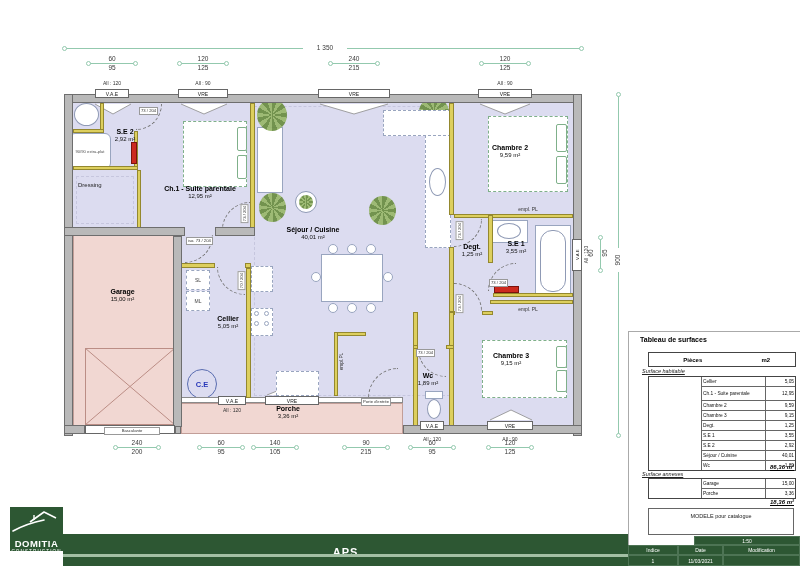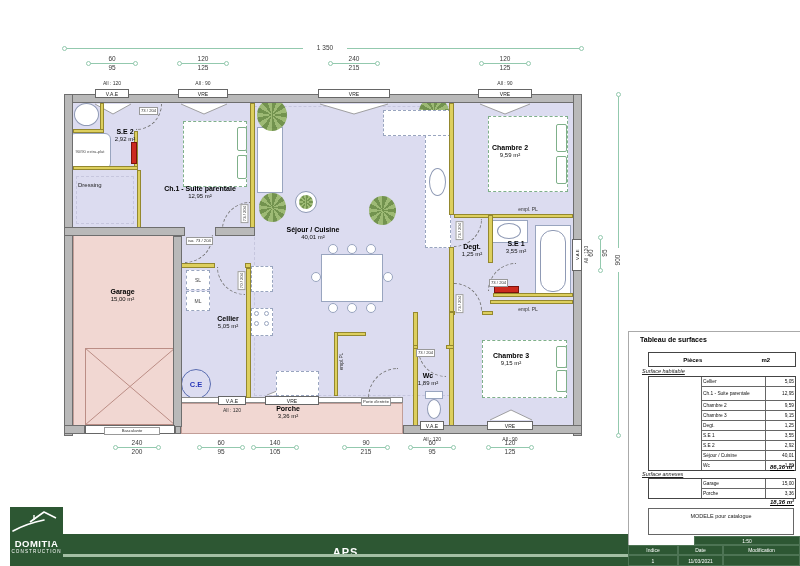--- a/index.html
+++ b/index.html
@@ -230,21 +230,21 @@
 
   <div class="tinybox" style="left:186px;top:270px;width:24px;height:20px">SL</div>
   <div class="tinybox" style="left:186px;top:291px;width:24px;height:20px">ML</div>
   <div class="fur fdash" style="left:251px;top:266px;width:22px;height:26px"></div>
   <div class="fur fdash" style="left:251px;top:308px;width:22px;height:28px"></div>
   <div class="burner" style="left:254px;top:311px"></div>
   <div class="burner" style="left:264px;top:311px"></div>
   <div class="burner" style="left:254px;top:321px"></div>
   <div class="burner" style="left:264px;top:321px"></div>
   <div class="fur fdash grid" style="left:276px;top:371px;width:43px;height:25px"></div>
-  <div class="ce" style="left:181px;top:369px;width:28px;height:28px">C.E</div>
+  <div class="ce" style="left:187px;top:369px;width:28px;height:28px">C.E</div>
 
   <div class="bed" style="left:488px;top:116px;width:80px;height:76px"></div>
   <div class="pillow" style="left:556px;top:124px;width:9px;height:26px"></div>
   <div class="pillow" style="left:556px;top:156px;width:9px;height:26px"></div>
 
   <div class="fur" style="left:491px;top:220px;width:37px;height:23px"></div>
   <div class="oval" style="left:497px;top:223px;width:24px;height:16px"></div>
   <div class="fur" style="left:535px;top:225px;width:36px;height:72px"></div>
   <div class="oval" style="left:540px;top:230px;width:26px;height:62px;border-radius:12px"></div>
 
@@ -441,21 +441,21 @@
   <div class="gcell g" style="left:678px;top:545px;width:45px;height:10px">Date</div>
   <div class="gcell g" style="left:723px;top:545px;width:77px;height:10px">Modification</div>
   <div class="gcell g" style="left:628px;top:555px;width:50px;height:11px">1</div>
   <div class="gcell g" style="left:678px;top:555px;width:45px;height:11px">11/03/2021</div>
   <div class="gcell g" style="left:723px;top:555px;width:77px;height:11px"></div>
 
   <div class="aps" style="left:63px;top:534px;width:565px;height:35px">
       <span>APS</span>
     </div>
   <div class="abs" style="left:63px;top:554px;width:565px;height:3px;background:#a3bfa4;z-index:2"></div>
-  <div class="logo" style="left:10px;top:507px;width:53px;height:60px">
+  <div class="logo" style="left:10px;top:507px;width:53px;height:44px">
     <svg width="53" height="28" viewBox="0 0 53 28">
       <path d="M3,24 C14,18 24,15 34,13" stroke="#fff" fill="none" stroke-width="1.6" stroke-linecap="round"></path>
       <path d="M20,15 L34,5 L46,11" stroke="#fff" fill="none" stroke-width="1.6" stroke-linejoin="round"></path>
       <path d="M24,13 L24,8" stroke="#fff" fill="none" stroke-width="1.4"></path>
     </svg>
     <div class="b1">DOMITIA</div>
     <div class="b2">CONSTRUCTION</div>
   </div>
 
 </div>

